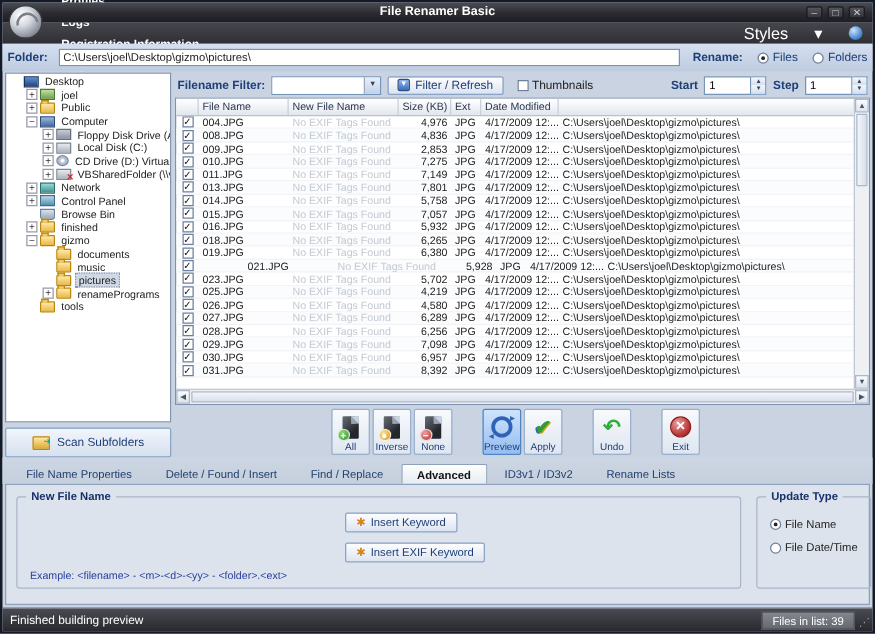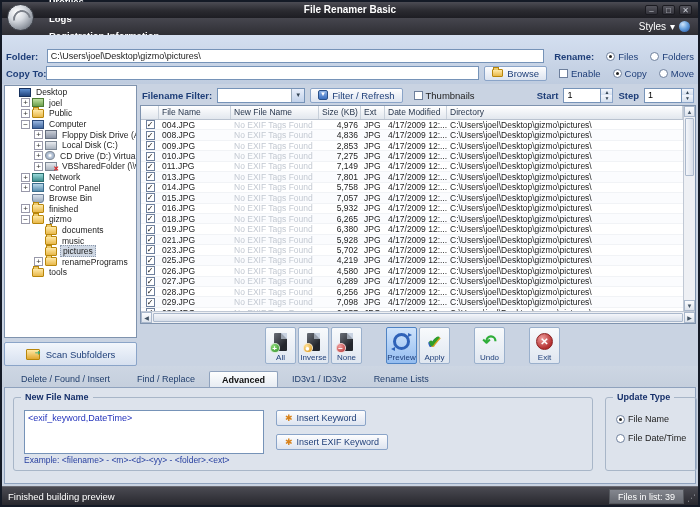--- a/index.html
+++ b/index.html
@@ -20,27 +20,27 @@
           background:radial-gradient(circle at 35% 30%, #ffffff, #d6dae0 35%, #9aa0a9 65%, #585d66 95%);
           border:1px solid #3c4048; z-index:6; }
   .logo::after { content:""; position:absolute; left:5px; top:5px; width:14px; height:14px;
           border:2px solid #7a7f88; border-color:#7a7f88 transparent transparent #7a7f88;
           border-radius:50%; transform:rotate(35deg); }
 
   
   .menubar { height:17px; background:linear-gradient(#46464e,#2e2e34); display:flex;
              align-items:center; color:#fff; flex:none; padding-left:36px; }
   .menu-item { font-size:9.5px; font-weight:bold; padding:0 11px; line-height:17px; cursor:default; }
-  .styles { margin-left:auto; display:flex; align-items:center; gap:4px; padding-right:8px;
-            font-size:10px; }
+  .styles { margin-left:auto; display:flex; align-items:center; gap:21px; padding-right:8px;
+            font-size:13px; }
   .globe { width:11px; height:11px; border-radius:50%;
            background:radial-gradient(circle at 35% 30%, #cfe4fa, #6aa3e0 45%, #1d4f9e); }
 
   
-  .toolbar { background:linear-gradient(#d4dff0,#bfccdf); padding:12px 4px 3px 4px; flex:none; }
+  .toolbar { background:linear-gradient(#d4dff0,#bfccdf); padding:2px 4px 3px 4px; flex:none; }
   .trow { display:flex; align-items:center; height:16px; margin-top:1px; }
   .lbl { font-size:9.5px; font-weight:bold; color:#1e3e78; white-space:nowrap; }
   .lbl-folder { width:44px; } .lbl-copy { width:44px; }
   input.textbox { height:14px; border:1px solid #7693b8; font-size:9px; padding:0 3px;
                   background:#fff; color:#222; }
   .folder-input { width:538px; }
   .copy-input  { width:498px; }
   .radiowrap { display:inline-flex; align-items:center; gap:3px; margin-left:12px; cursor:default; }
   .radio { width:9px; height:9px; border-radius:50%; border:1px solid #6d7f9c; background:#fff;
            position:relative; flex:none; }
@@ -243,42 +243,20 @@
           <span class="radiowrap">
             <span class="radio sel"></span>
             <span class="rlbl">Files</span>
           </span>
           <span class="radiowrap">
             <span class="radio"></span>
             <span class="rlbl">Folders</span>
           </span>
         </span>
     </div>
-    <div class="trow">
-      <span class="lbl lbl-copy">Copy To:</span>
-      <input class="textbox copy-input" value="" style="">
-      <button class="btn3d" style="margin-left:5px">
-        <span class="mini-folder"></span>
-        <span>Browse</span>
-      </button>
-      <span class="checkwrap">
-        <span class="checkbox"></span>
-        <span class="rlbl">Enable</span>
-      </span>
-      <span id="copy-radios" style="display:flex">
-          <span class="radiowrap">
-            <span class="radio sel"></span>
-            <span class="rlbl">Copy</span>
-          </span>
-          <span class="radiowrap">
-            <span class="radio"></span>
-            <span class="rlbl">Move</span>
-          </span>
-        </span>
-    </div>
   </div>
 
   <div class="main">
     <div class="left">
       <div class="tree" id="tree">
           <div class="trow2" style="padding-left: 3px;">
             <span class="expand none"></span>
             <span class="ti ti-desktop"></span>
             <span class="tlabel">Desktop</span>
           </div>
@@ -411,21 +389,20 @@
       <div class="tablewrap">
         <div class="tinner">
           <div class="tcols">
             <div class="thead" id="thead">
                 <div class="hcell" style="width: 18px; flex: 0 0 auto;"></div>
                 <div class="hcell" style="width: 72px; flex: 0 0 auto;">File Name</div>
                 <div class="hcell" style="width: 88px; flex: 0 0 auto;">New File Name</div>
                 <div class="hcell" style="width: 42px; flex: 0 0 auto;">Size (KB)</div>
                 <div class="hcell" style="width: 24px; flex: 0 0 auto;">Ext</div>
                 <div class="hcell" style="width: 62px; flex: 0 0 auto;">Date Modified</div>
-                <div class="hcell" style="flex: 1 1 0%;">Directory</div>
               </div>
             <div class="tbody" id="tbody">
                 <div class="frow">
                   <div class="cb-cell">
                     <span class="checkbox">✓</span>
                   </div>
                   <div class="cell " style="width: 72px; flex: 0 0 auto;">004.JPG</div>
                   <div class="cell gray" style="width: 88px; flex: 0 0 auto;">No EXIF Tags Found</div>
                   <div class="cell num" style="width: 42px; flex: 0 0 auto;">4,976</div>
                   <div class="cell " style="width: 24px; flex: 0 0 auto;">JPG</div>
@@ -539,21 +516,21 @@
                   <div class="cell gray" style="width: 88px; flex: 0 0 auto;">No EXIF Tags Found</div>
                   <div class="cell num" style="width: 42px; flex: 0 0 auto;">6,380</div>
                   <div class="cell " style="width: 24px; flex: 0 0 auto;">JPG</div>
                   <div class="cell " style="width: 62px; flex: 0 0 auto;">4/17/2009 12:...</div>
                   <div class="cell " style="flex: 1 1 0%;">C:\Users\joel\Desktop\gizmo\pictures\</div>
                 </div>
                 <div class="frow">
                   <div class="cb-cell">
                     <span class="checkbox">✓</span>
                   </div>
-                  <div class="cell " style="width: 72px; flex: 0 0 auto;">021.JPG</div>
+                  <div class="cell " style="width: 72px; flex: 0 0 auto; margin-left: 36px;">021.JPG</div>
                   <div class="cell gray" style="width: 88px; flex: 0 0 auto;">No EXIF Tags Found</div>
                   <div class="cell num" style="width: 42px; flex: 0 0 auto;">5,928</div>
                   <div class="cell " style="width: 24px; flex: 0 0 auto;">JPG</div>
                   <div class="cell " style="width: 62px; flex: 0 0 auto;">4/17/2009 12:...</div>
                   <div class="cell " style="flex: 1 1 0%;">C:\Users\joel\Desktop\gizmo\pictures\</div>
                 </div>
                 <div class="frow">
                   <div class="cb-cell">
                     <span class="checkbox">✓</span>
                   </div>
@@ -701,31 +678,31 @@
             <span class="aicon">
               <span class="exit-circle">✕</span>
             </span>
             <span class="albl">Exit</span>
           </button>
         </div>
     </div>
   </div>
 
   <div class="tabs" id="tabs">
+      <div class="tab">File Name Properties</div>
       <div class="tab">Delete / Found / Insert</div>
       <div class="tab">Find / Replace</div>
       <div class="tab active">Advanced</div>
       <div class="tab">ID3v1 / ID3v2</div>
       <div class="tab">Rename Lists</div>
     </div>
 
   <div class="tabpanel">
     <div class="groupbox gb-nfn">
       <span class="legend">New File Name</span>
-      <div class="pattern">&lt;exif_keyword,DateTime&gt;</div>
       <div class="btncol">
         <button class="kwbtn">
           <span class="kw-icon">✱</span>
           <span>Insert Keyword</span>
         </button>
         <button class="kwbtn">
           <span class="kw-icon">✱</span>
           <span>Insert EXIF Keyword</span>
         </button>
       </div>

